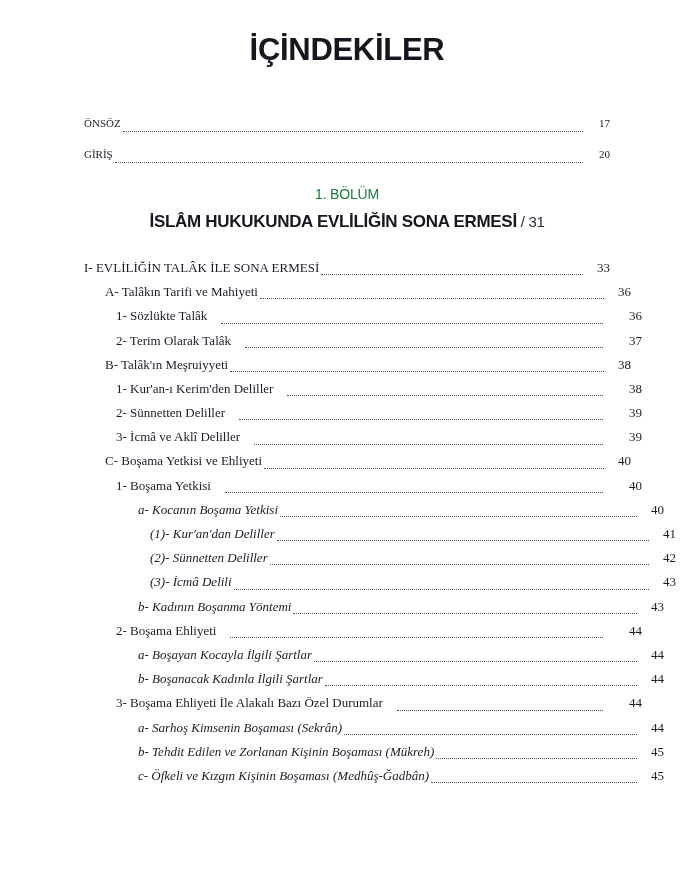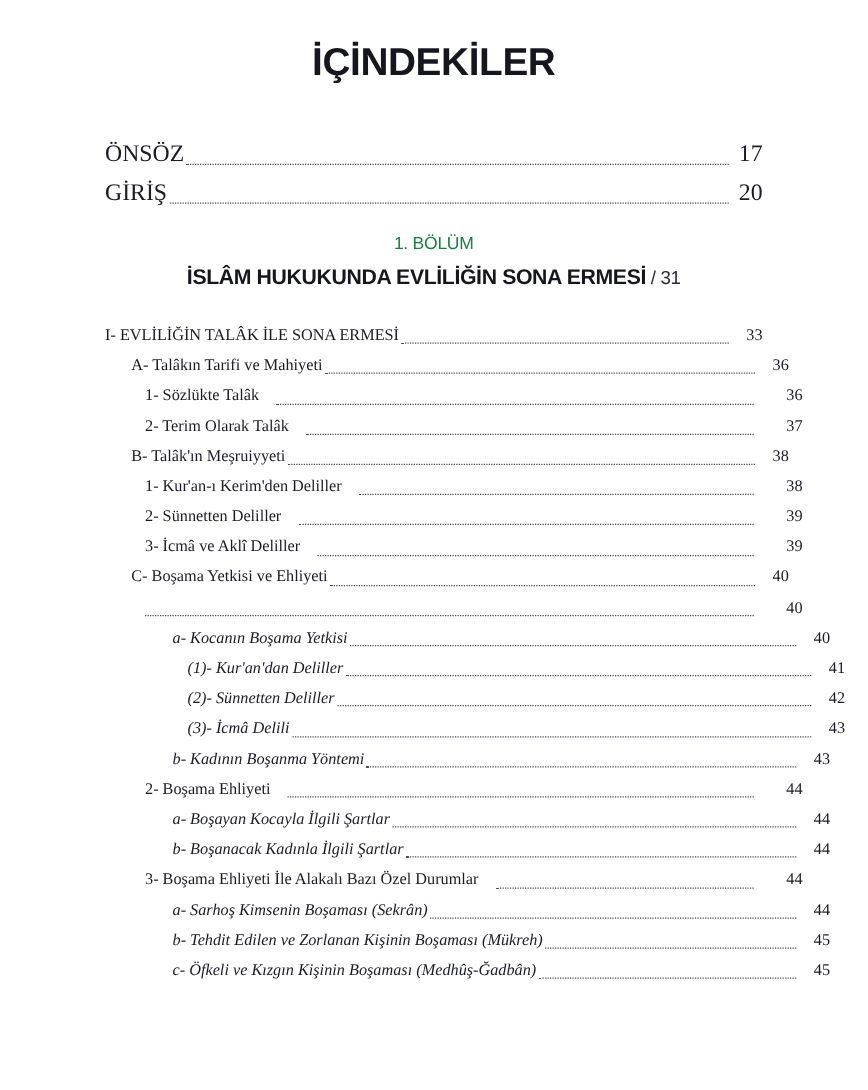--- a/index.html
+++ b/index.html
@@ -117,21 +117,21 @@
   }
 
   
   .lvl-0 { padding-left: 0px; }
   .lvl-1 { padding-left: 21px; }
   .lvl-2 { padding-left: 32px; gap: 12px; }
   .lvl-3 { padding-left: 54px; justify-content: space-between; }
   .lvl-4 { padding-left: 66px; }
 
   
-  .fm { height: 31px; line-height: 31px; font-size: 19px; }
+  .fm { height: 31px; line-height: 31px; font-size: 11px; }
   .fm .leader { margin-bottom: 7px; }
 
   
   .style-upper  { font-variant: normal; }
   .style-italic .label { font-style: italic; }
   .style-italic .pagenum { font-style: normal; }
 </style>
 </head>
 <body>
 
@@ -199,20 +199,21 @@
         <span class="label">3- İcmâ ve Aklî Deliller</span>
         <span class="leader"></span>
         <span class="pagenum">39</span>
       </div>
       <div class="entry lvl-1 style-normal">
         <span class="label">C- Boşama Yetkisi ve Ehliyeti</span>
         <span class="leader"></span>
         <span class="pagenum">40</span>
       </div>
       <div class="entry lvl-2 style-normal">
+        <span class="label">1- Boşama Yetkisi</span>
         <span class="leader"></span>
         <span class="pagenum">40</span>
       </div>
       <div class="entry lvl-3 style-italic">
         <span class="label">a- Kocanın Boşama Yetkisi</span>
         <span class="leader"></span>
         <span class="pagenum">40</span>
       </div>
       <div class="entry lvl-4 style-italic">
         <span class="label">(1)- Kur'an'dan Deliller</span>

